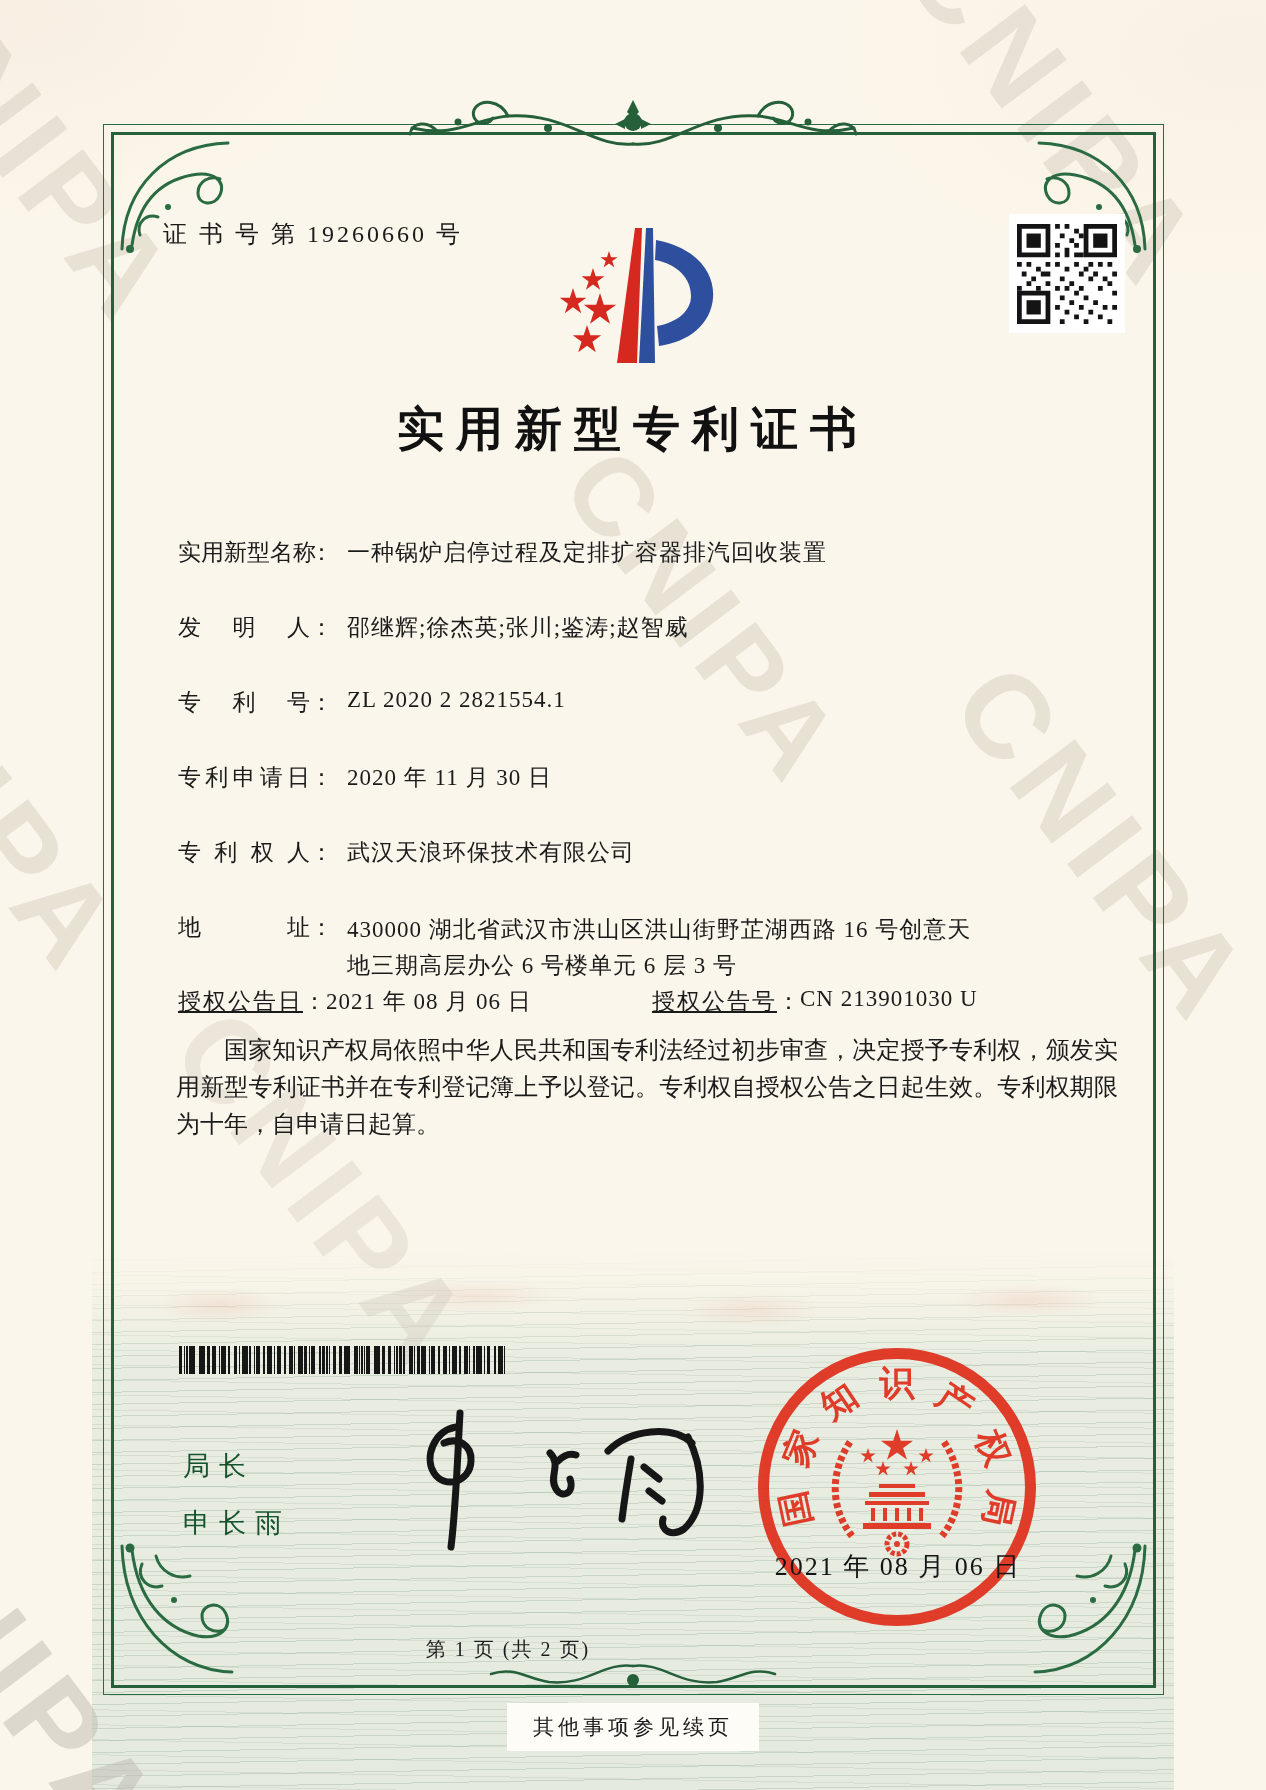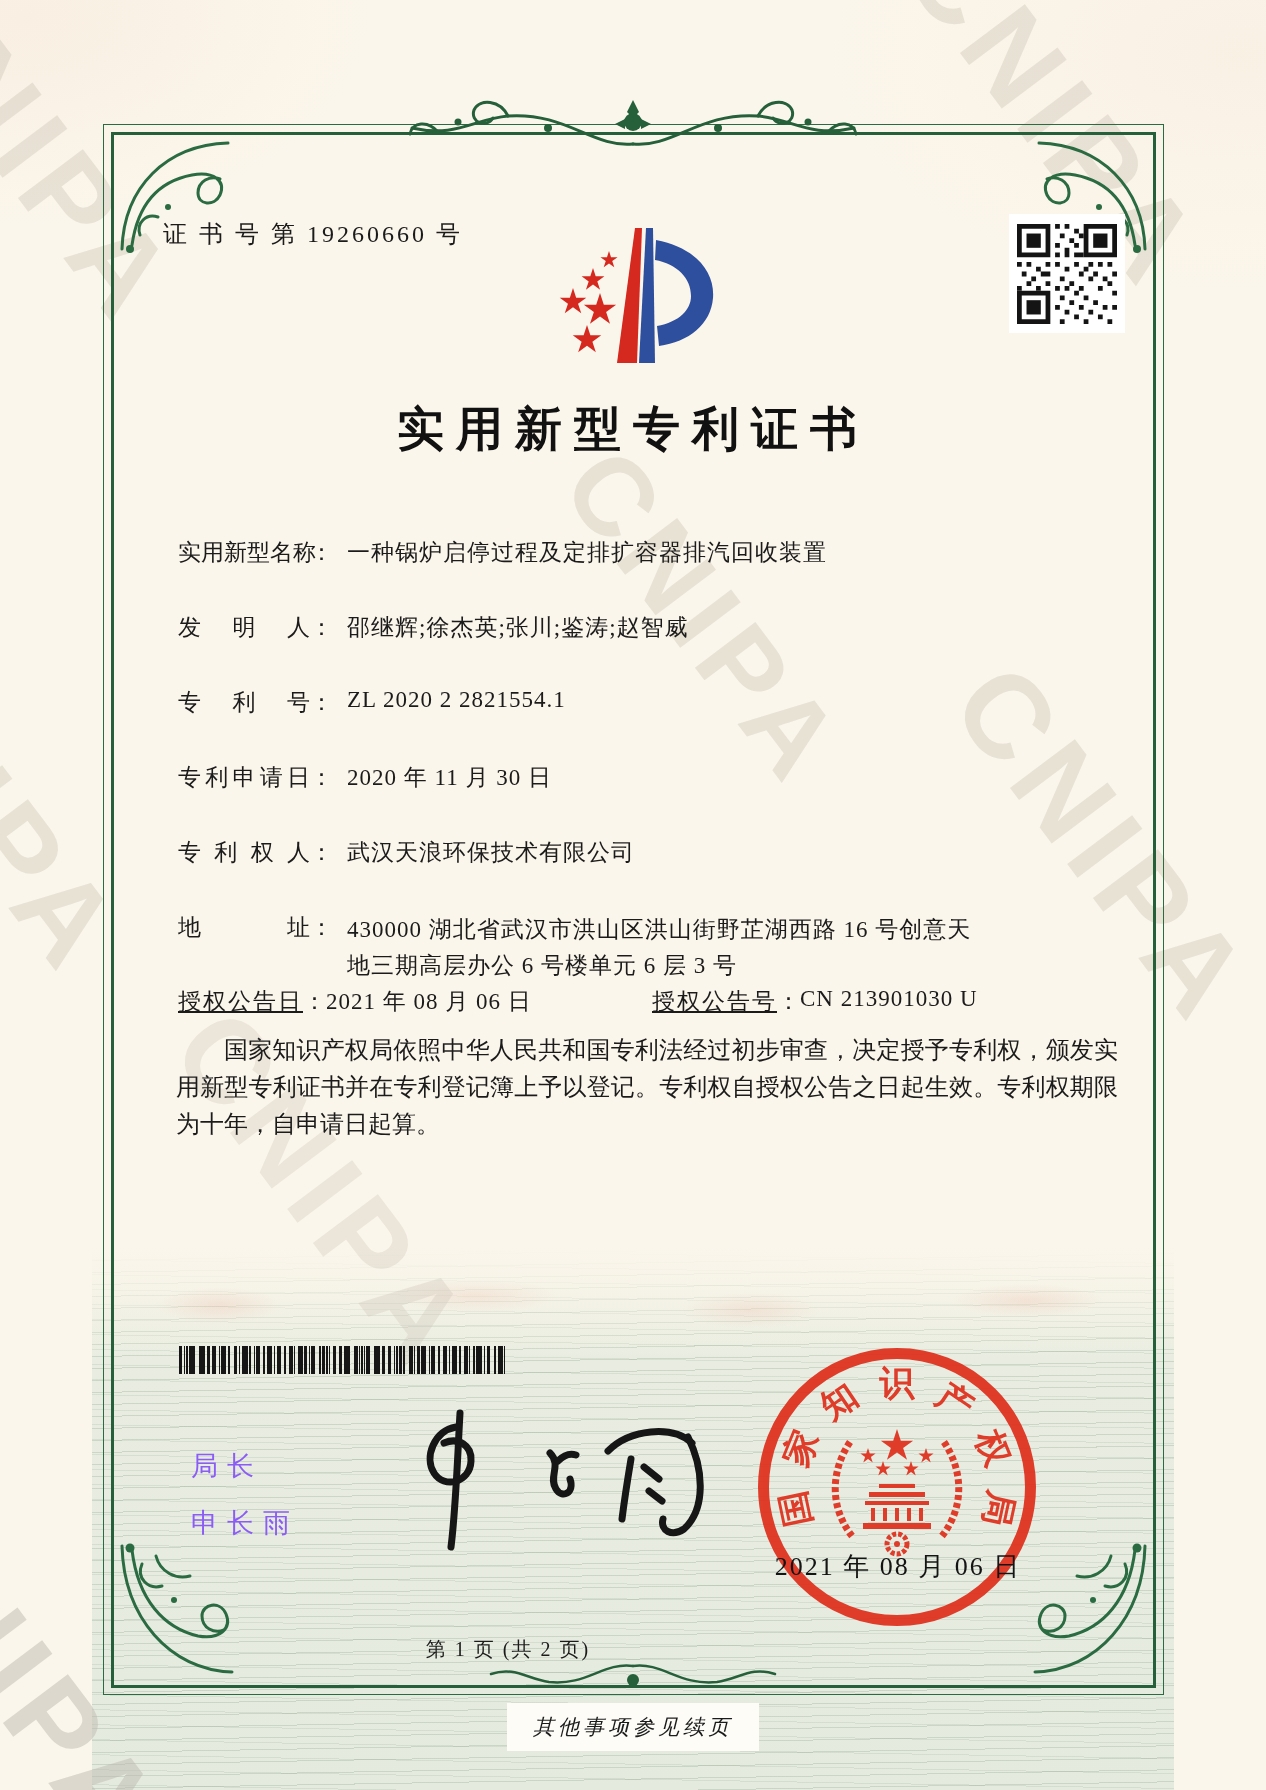--- a/index.html
+++ b/index.html
@@ -80,21 +80,21 @@
     font-size:24px;line-height:37px;text-align:justify;}
   .body-text p{margin:0;text-indent:2em;}
 
   
   .barcode{position:absolute;left:179px;top:1346px;width:326px;height:28px;z-index:4;
     background:
       repeating-linear-gradient(90deg,#161616 0 2px,transparent 2px 7px),
       repeating-linear-gradient(90deg,#161616 0 3px,transparent 3px 11px),
       repeating-linear-gradient(90deg,#161616 0 1px,transparent 1px 5px);}
   .signer{position:absolute;left:183px;top:1448px;z-index:5;
-    font-family:"Liberation Sans","DejaVu Sans",sans-serif;font-size:27px;letter-spacing:9px;color:#8b5cf6;margin-left:8px;}
+    font-family:"Liberation Sans","DejaVu Sans",sans-serif;font-size:27px;letter-spacing:9px;color:#14532d;}
   .signer .name{margin-top:21px;letter-spacing:9px;}
   .signature{position:absolute;left:372px;top:1405px;z-index:5;}
 
   
   .seal{position:absolute;left:758px;top:1348px;width:278px;height:278px;z-index:4;opacity:0.93;}
   .seal-ring{position:absolute;inset:0;border:11px solid #df2f1d;border-radius:50%;}
   .seal-char{position:absolute;left:50%;top:50%;width:40px;height:40px;margin:-20px 0 0 -20px;
     color:#df2f1d;font-size:35px;font-weight:bold;text-align:center;line-height:40px;
     font-family:"Liberation Serif","DejaVu Serif",serif;}
   .sc0{transform:rotate(-102deg) translateY(-103px);}
@@ -104,21 +104,21 @@
   .sc4{transform:rotate(34deg)   translateY(-103px);}
   .sc5{transform:rotate(68deg)   translateY(-103px);}
   .sc6{transform:rotate(102deg)  translateY(-103px);}
   .emblem{position:absolute;left:50%;top:50%;transform:translate(-50%,-50%);}
   .seal-date{position:absolute;left:737px;top:1549px;width:322px;z-index:6;text-align:center;
     font-size:26px;letter-spacing:2px;color:#141414;}
 
   .page-info{position:absolute;left:0;width:1016px;top:1636px;z-index:4;text-align:center;
     font-size:20px;letter-spacing:2px;}
   .note-box{position:absolute;left:50%;top:1703px;transform:translateX(-50%);z-index:4;
-    background:#fdfcf7;padding:10px 26px;font-size:21px;letter-spacing:4px;font-style:italic;}
+    background:#fdfcf7;padding:10px 26px;font-size:21px;letter-spacing:4px;}
 </style>
 </head>
 <body>
 
 <div class="page">
 
   <div class="wm wm1">CNIPA</div>
   <div class="wm wm2">CNIPA</div>
   <div class="wm wm3">CNIPA</div>
   <div class="wm wm4">CNIPA</div>

